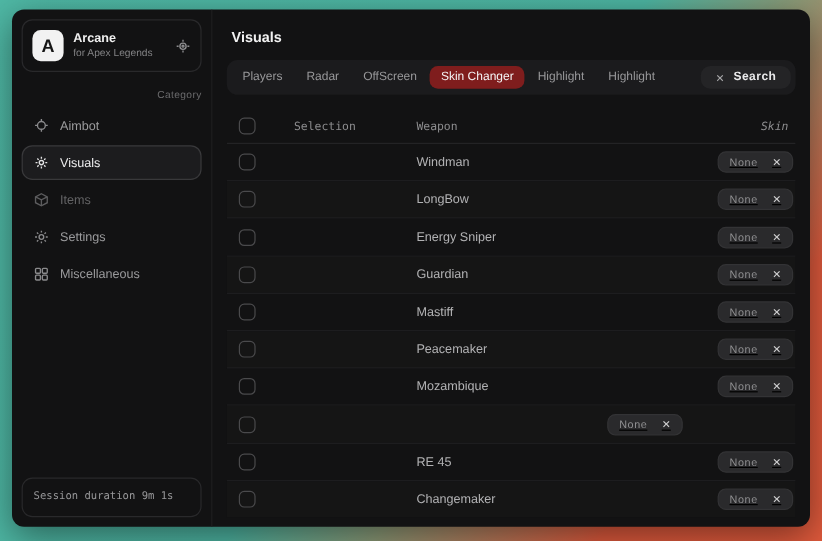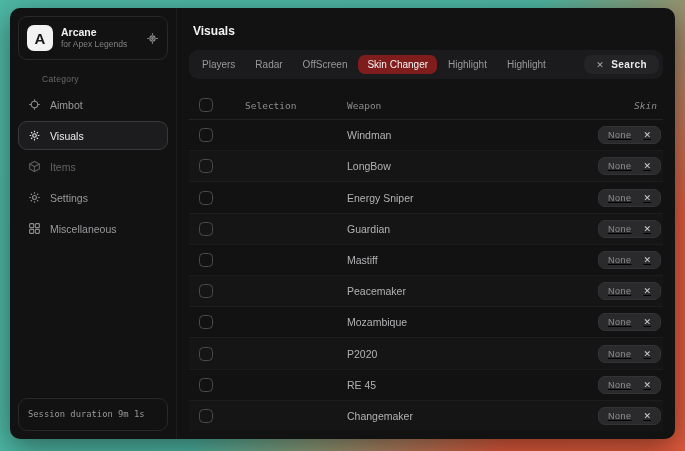--- a/index.html
+++ b/index.html
@@ -24,21 +24,21 @@
   }
   .logo {
     width:26px; height:26px; border-radius:7px; background:#f2f2f2;
     color:#161616; font-weight:bold; font-size:15px;
     display:flex; align-items:center; justify-content:center; flex:0 0 26px;
   }
   .brand-text { flex:1; line-height:1.25; }
   .brand-name { color:#f0f0f0; font-size:10.5px; font-weight:bold; }
   .brand-sub { color:#828284; font-size:8.5px; }
   .brand-gear { color:#8d8d8f; width:13px; height:13px; }
-  .cat-label { color:#6a6a6c; font-size:8.5px; margin:14px 0 4px 24px; letter-spacing:.3px; }
+  .cat-label { color:#6a6a6c; font-size:8.5px; margin:14px 0 4px 8px; letter-spacing:.3px;text-align:right; }
   .side-item {
     display:flex; align-items:center; gap:9px; padding:7px 9px; margin:2px 0;
     border:1px solid transparent; border-radius:9px; color:#9a9a9c;
     font-size:10.5px; cursor:default;
   }
   .side-item svg { width:13px; height:13px; stroke:#8b8b8d; }
   .side-item.selected { background:#1c1c1e; border-color:#39393b; color:#ededee; }
   .side-item.selected svg { stroke:#e2e2e3; }
   .side-item.dimmed { color:#626264; }
   .side-item.dimmed svg { stroke:#5c5c5e; }
@@ -279,21 +279,20 @@
               <div class="skin-badge">
                 <span class="val">None</span>
                 <span class="rm">✕</span>
               </div>
             </div>
           </div>
           <div class="t-row">
             <div class="cbox-cell">
               <div class="cbox"></div>
             </div>
-            <div class="w-name">P2020</div>
             <div class="skin-cell">
               <div class="skin-badge">
                 <span class="val">None</span>
                 <span class="rm">✕</span>
               </div>
             </div>
           </div>
           <div class="t-row">
             <div class="cbox-cell">
               <div class="cbox"></div>

